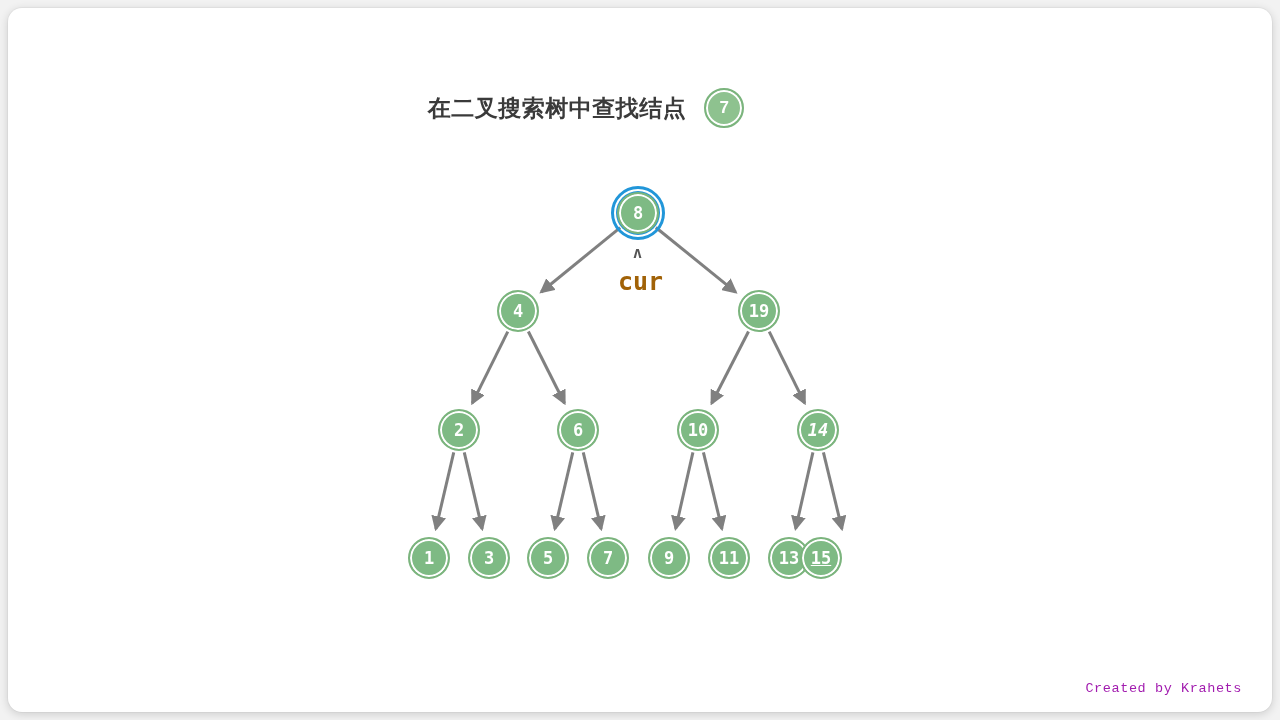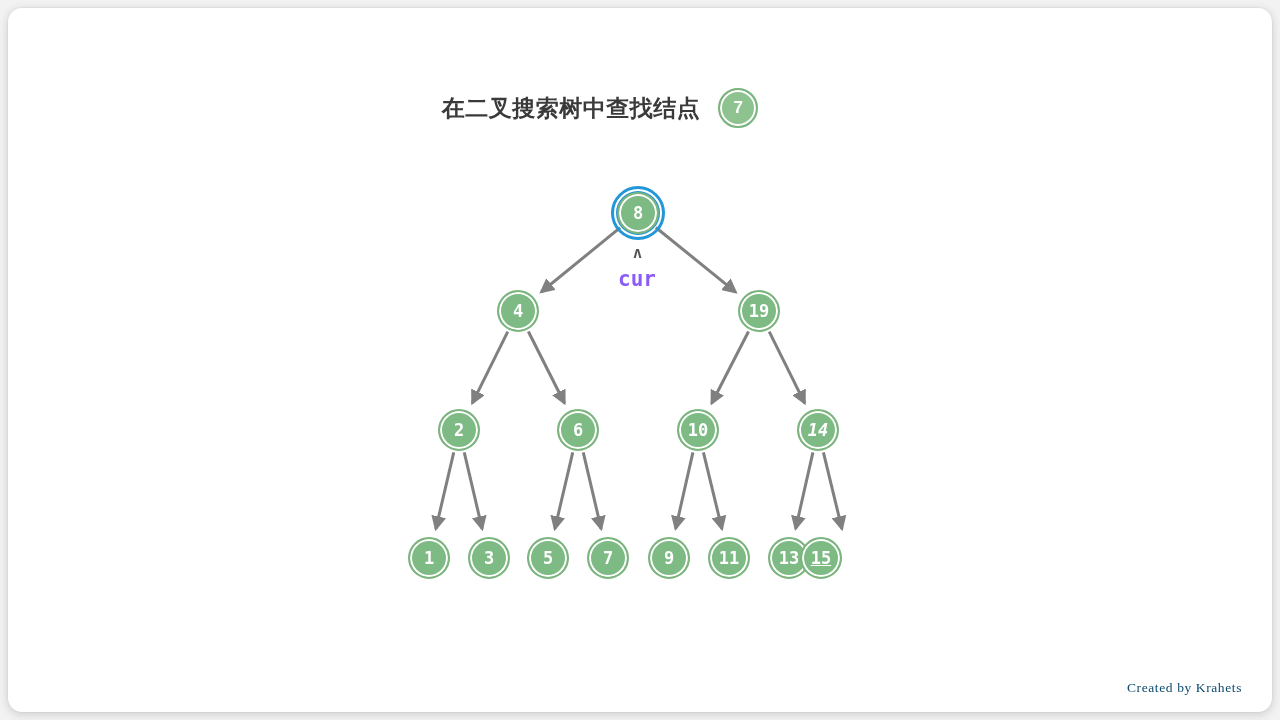--- a/index.html
+++ b/index.html
@@ -22,21 +22,21 @@
     left: 8px;
     top: 8px;
     width: 1264px;
     height: 704px;
     background: #ffffff;
     border-radius: 14px;
     box-shadow: 0 2px 10px rgba(0,0,0,0.16), 0 0 0 1px rgba(0,0,0,0.03);
   }
   #title-row {
     position: absolute;
-    left: 14px;
+    left: 0;
     top: 88px;
     width: 1172px;
     display: flex;
     align-items: center;
     justify-content: center;
     gap: 18px;
   }
   #title-text {
     font-size: 23px;
     font-weight: bold;
@@ -93,32 +93,32 @@
   #cur-caret {
     position: absolute;
     color: #555555;
     font-family: "DejaVu Sans Mono", monospace;
     font-size: 15px;
     line-height: 1;
     font-weight: bold;
   }
   #cur-label {
     position: absolute;
-    color: #8b5cf6;
+    color: #a16207;
     font-family: "DejaVu Sans Mono", monospace;
-    font-size: 21px;
+    font-size: 25px;
     font-weight: bold;
     line-height: 1;
   }
   #footer {
     position: absolute;
     right: 38px;
     bottom: 24px;
-    color: #0c4a6e;
-    font-family: Liberation Serif, serif;
+    color: #a21caf;
+    font-family: Liberation Mono, monospace;
     font-size: 13.5px;
     letter-spacing: 0.6px;
   }
 </style>
 </head>
 <body>
 
 <div id="stage">
   <div id="card"></div>
 

